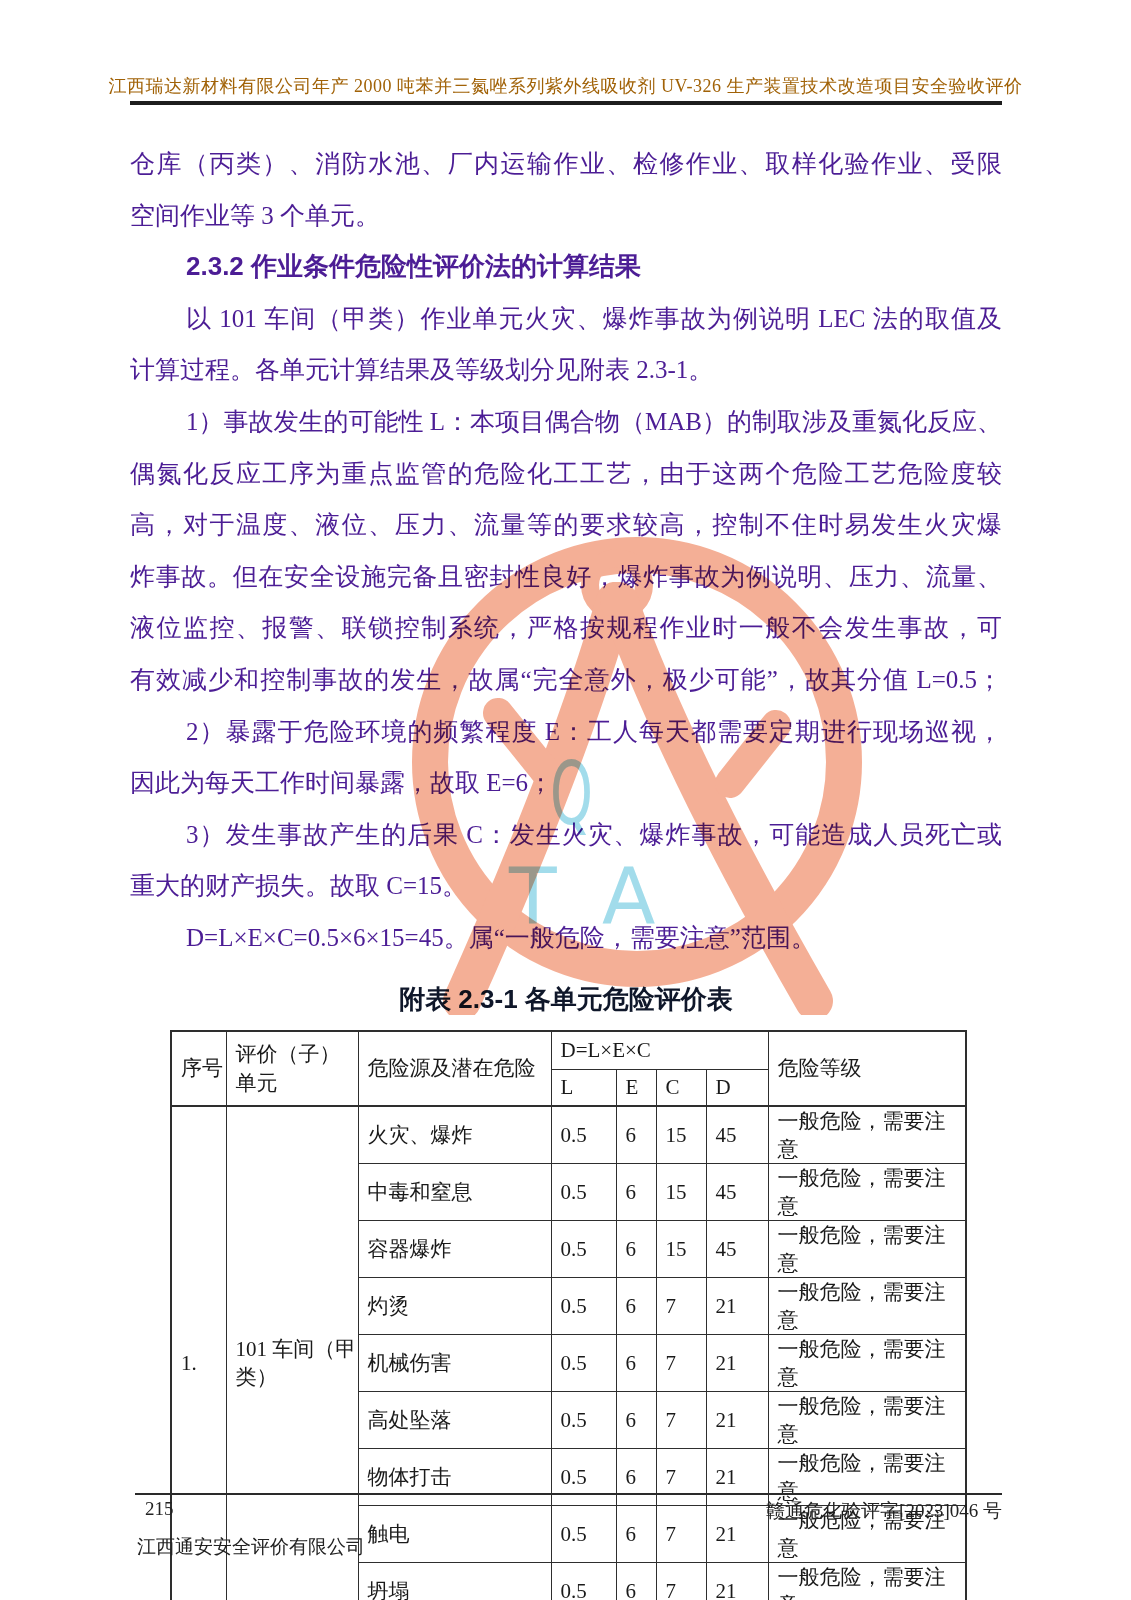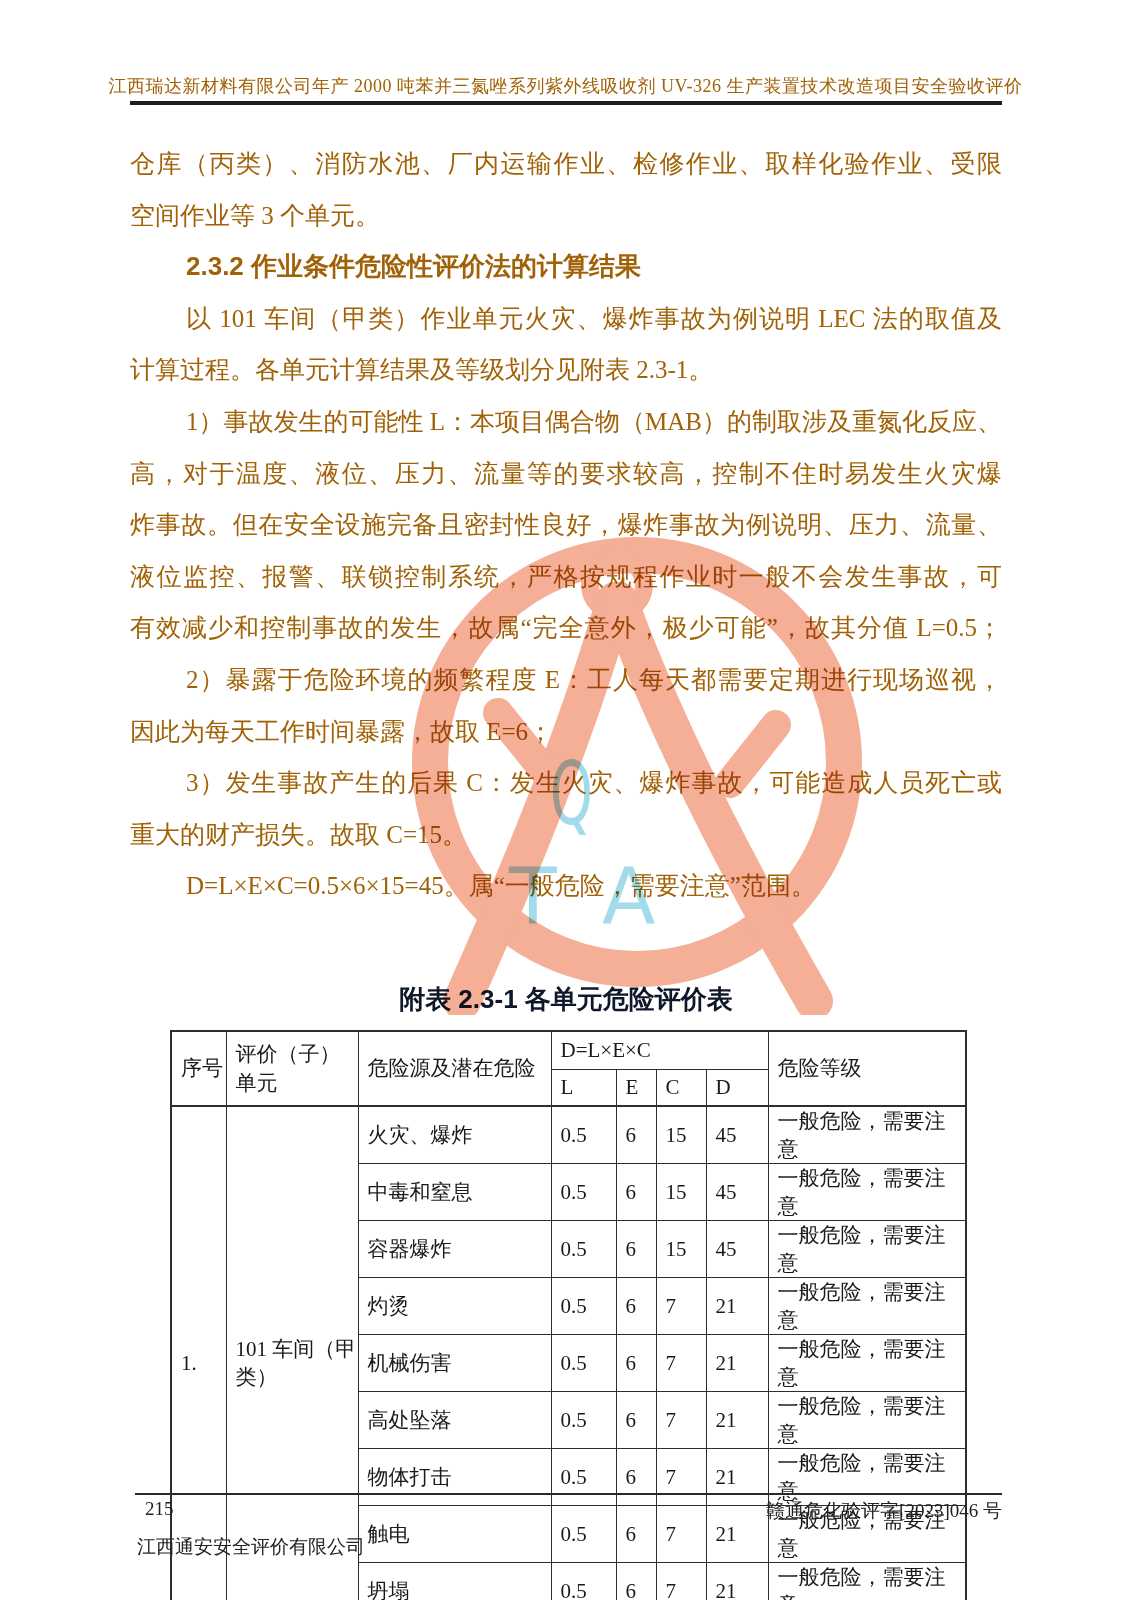--- a/index.html
+++ b/index.html
@@ -6,21 +6,21 @@
   html,body { width:1131px; height:1600px; background:#ffffff; overflow:hidden; }
   .page { position:relative; width:1131px; height:1600px; background:#fff;
           font-family:"Liberation Serif","DejaVu Serif",serif; color:#161616; }
 
   
   .doc-header { position:absolute; left:65px; top:74px; width:1001px; text-align:center;
                 font-size:18px; color:#a16207; letter-spacing:0.5px; white-space:nowrap; }
   .header-rule { position:absolute; left:130px; top:101px; width:872px; height:4px; background:#1d1d1d; }
 
   
-  .body-text { position:absolute; left:130px; top:138px; width:872px; font-size:25px; color:#a16207; }
+  .body-text { position:absolute; left:130px; top:138px; width:872px; font-size:25px; color:#4c1d95; }
   .bline { height:51.6px; line-height:51.6px; white-space:nowrap; overflow:visible; }
   .bline.stretch { white-space:normal; text-align:justify; text-align-last:justify; }
   .bline.indent { padding-left:56px; }
   .bline.bold { font-weight:bold; font-family:"Liberation Sans","DejaVu Sans",sans-serif; font-size:26px; }
 
   .table-caption { position:absolute; left:130px; top:973px; width:872px; height:52px; line-height:52px;
                    text-align:center; font-weight:bold; font-size:26px;
                    font-family:"Liberation Sans","DejaVu Sans",sans-serif; color:#0f172a; }
 
   
@@ -66,20 +66,21 @@
   <div class="doc-header">江西瑞达新材料有限公司年产 2000 吨苯并三氮唑系列紫外线吸收剂 UV-326 生产装置技术改造项目安全验收评价</div>
   <div class="header-rule"></div>
 
   <div class="body-text">
       <div class="bline stretch">仓库（丙类）、消防水池、厂内运输作业、检修作业、取样化验作业、受限</div>
       <div class="bline">空间作业等 3 个单元。</div>
       <div class="bline indent bold">2.3.2 作业条件危险性评价法的计算结果</div>
       <div class="bline indent stretch">以 101 车间（甲类）作业单元火灾、爆炸事故为例说明 LEC 法的取值及</div>
       <div class="bline">计算过程。各单元计算结果及等级划分见附表 2.3-1。</div>
       <div class="bline indent stretch">1）事故发生的可能性 L：本项目偶合物（MAB）的制取涉及重氮化反应、</div>
+      <div class="bline stretch">偶氮化反应工序为重点监管的危险化工工艺，由于这两个危险工艺危险度较</div>
       <div class="bline stretch">高，对于温度、液位、压力、流量等的要求较高，控制不住时易发生火灾爆</div>
       <div class="bline stretch">炸事故。但在安全设施完备且密封性良好，爆炸事故为例说明、压力、流量、</div>
       <div class="bline stretch">液位监控、报警、联锁控制系统，严格按规程作业时一般不会发生事故，可</div>
       <div class="bline stretch">有效减少和控制事故的发生，故属“完全意外，极少可能”，故其分值 L=0.5；</div>
       <div class="bline indent stretch">2）暴露于危险环境的频繁程度 E：工人每天都需要定期进行现场巡视，</div>
       <div class="bline">因此为每天工作时间暴露，故取 E=6；</div>
       <div class="bline indent stretch">3）发生事故产生的后果 C：发生火灾、爆炸事故，可能造成人员死亡或</div>
       <div class="bline">重大的财产损失。故取 C=15。</div>
       <div class="bline indent">D=L×E×C=0.5×6×15=45。属“一般危险，需要注意”范围。</div>
     </div>

